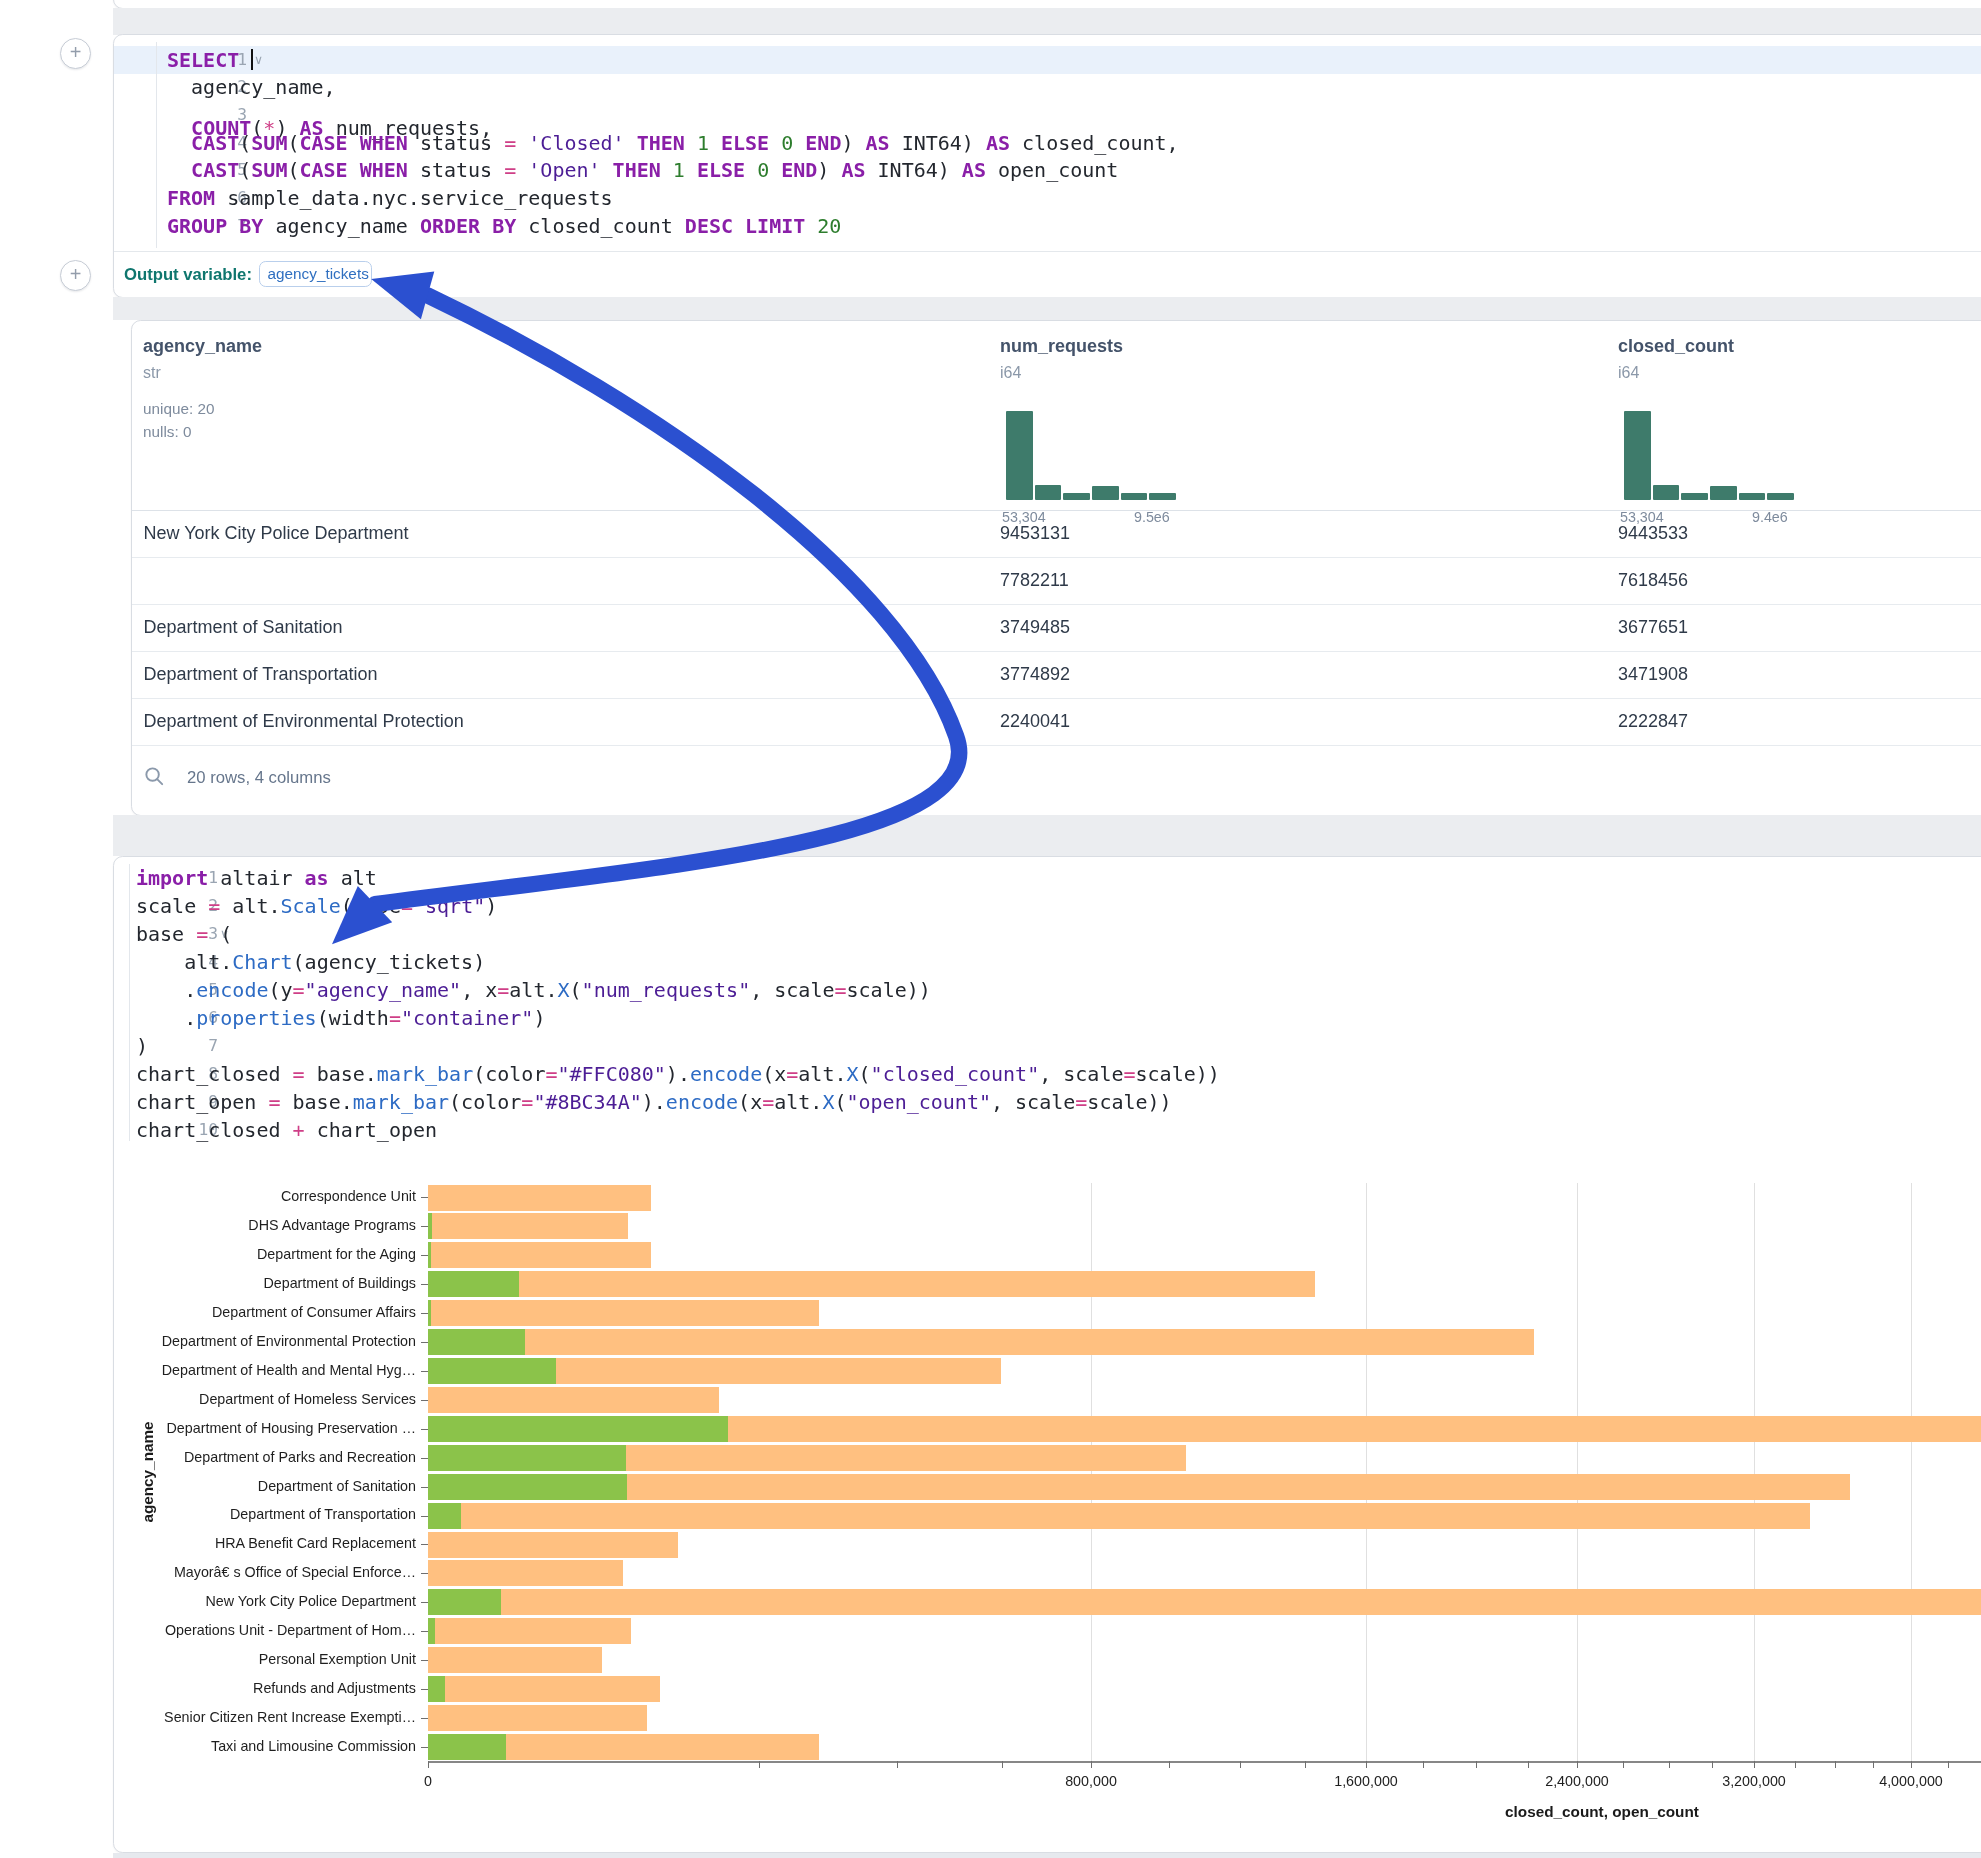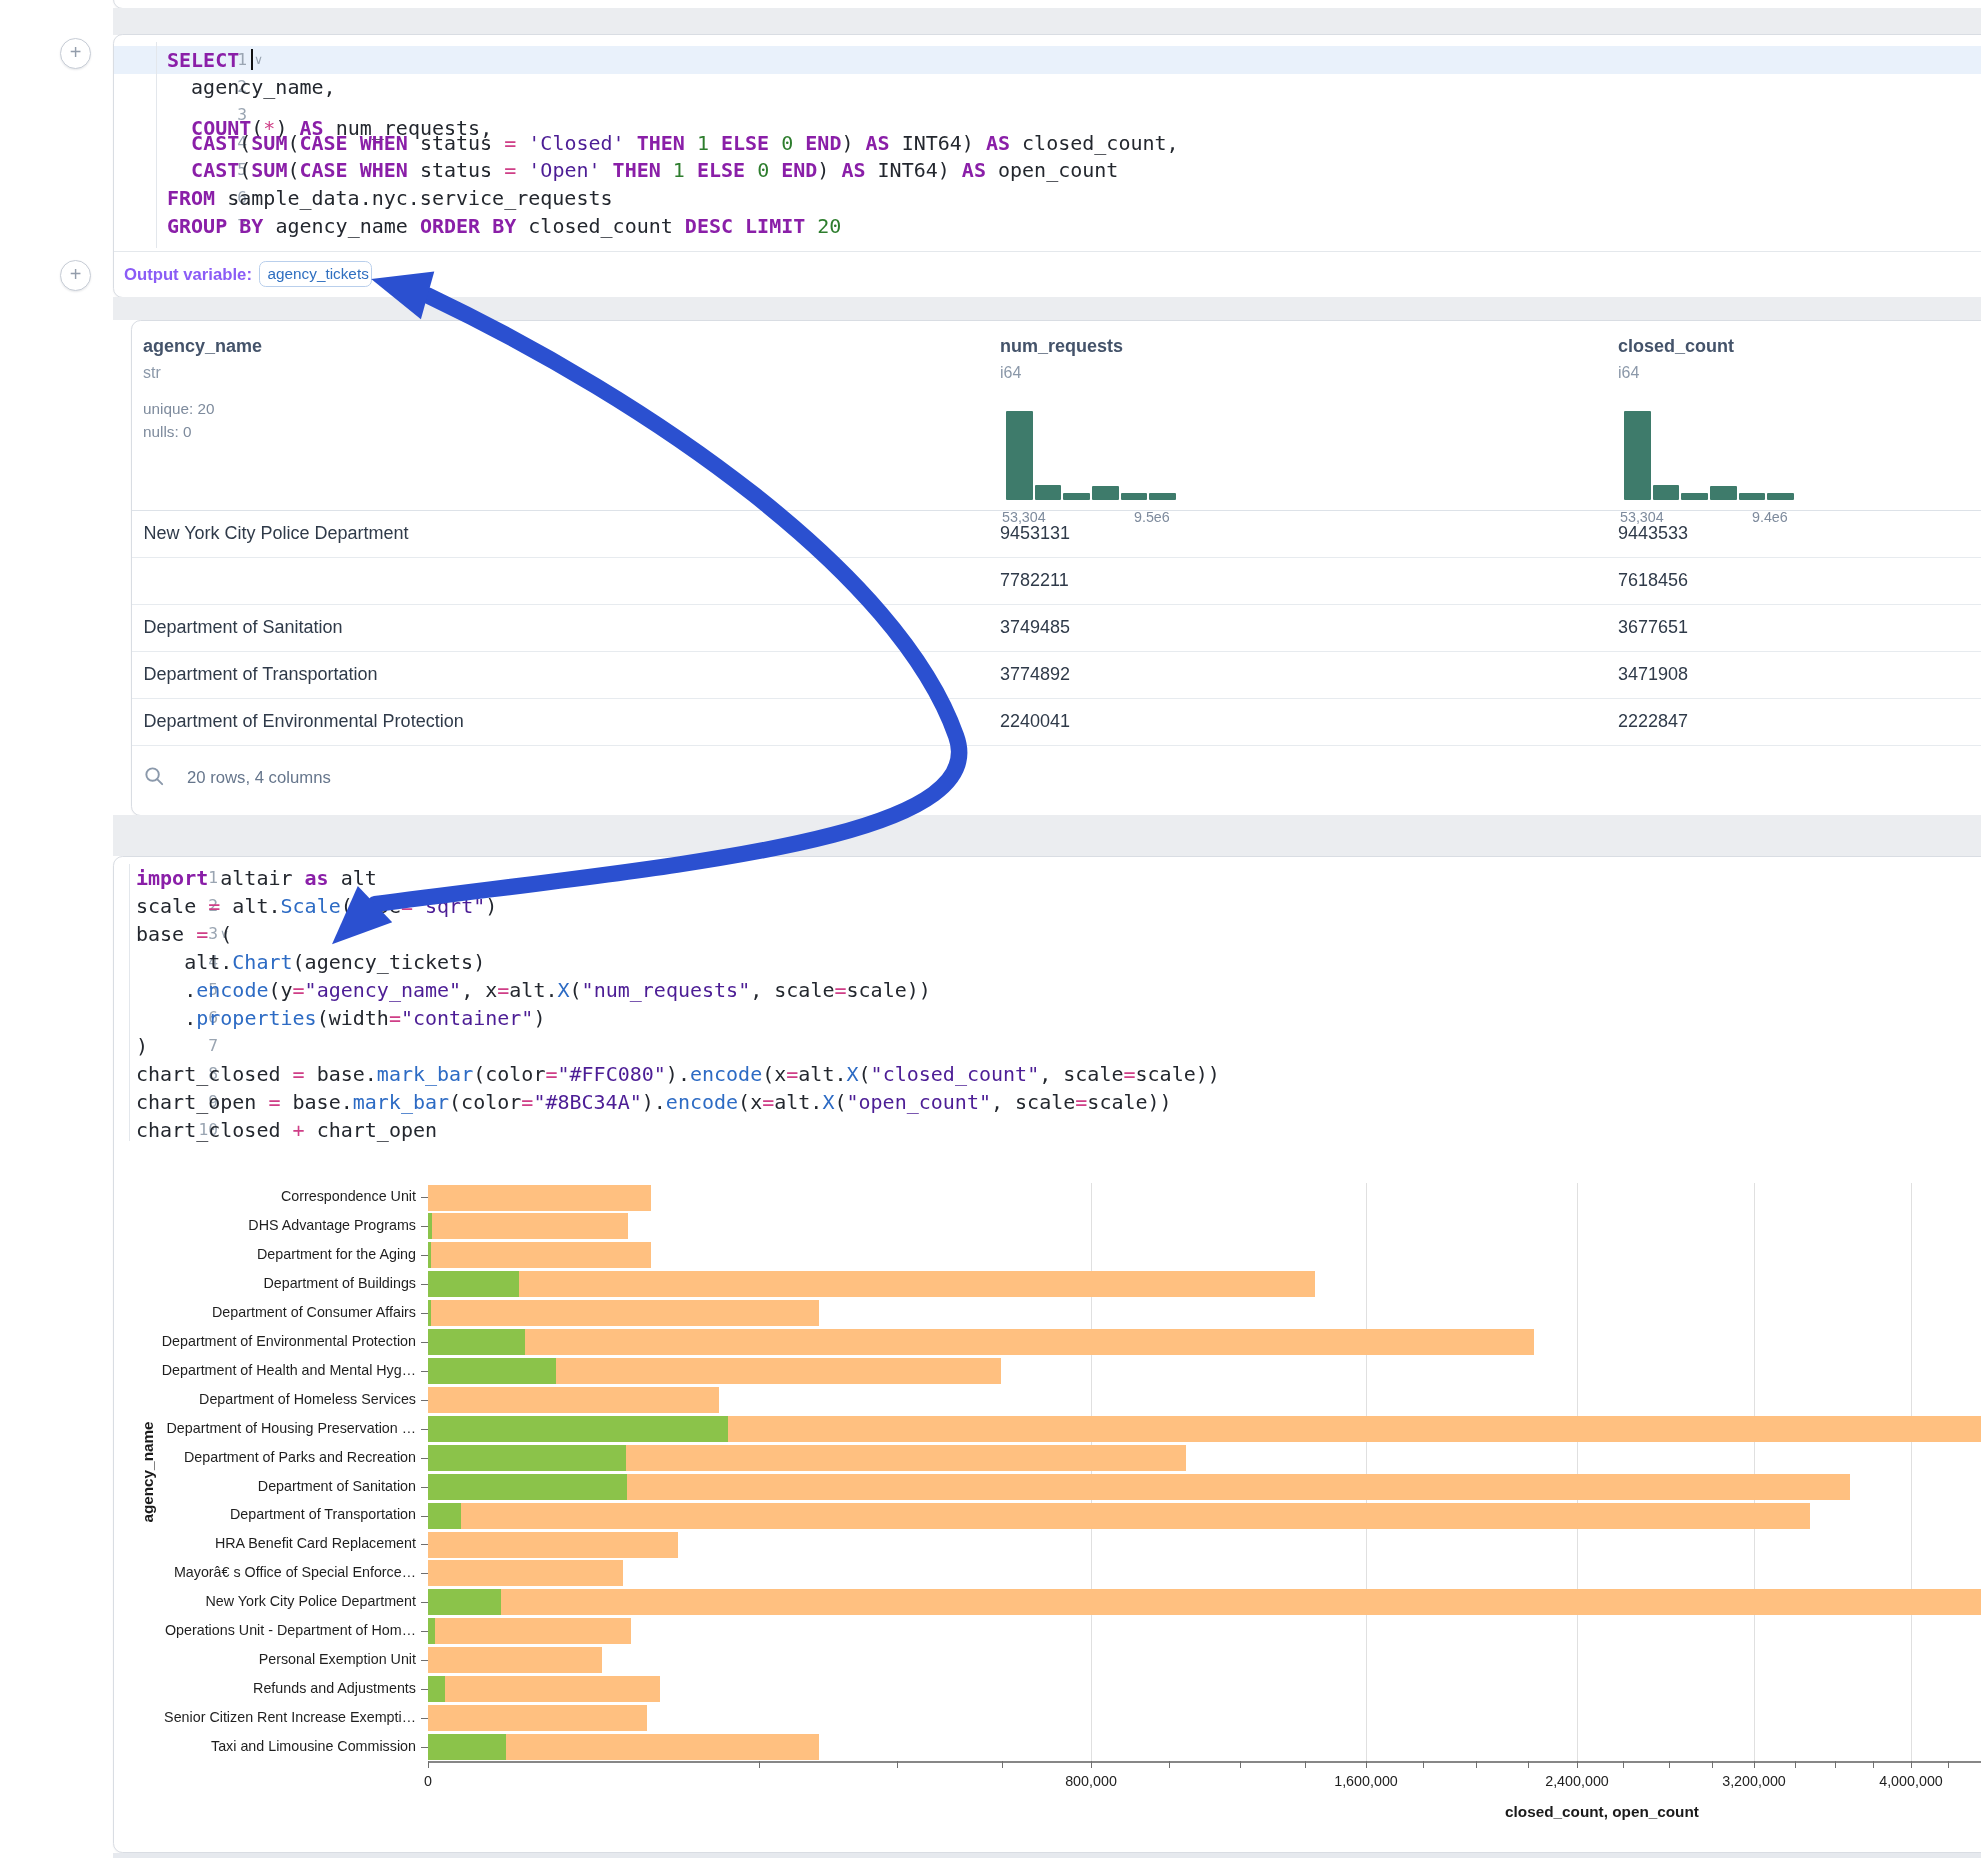--- a/index.html
+++ b/index.html
@@ -19,21 +19,21 @@
   .codeline{position:absolute;white-space:pre;}
   .tk-kw{color:#8a1fa8;font-weight:bold;}
   .tk-st{color:#4c1d95;}
   .tk-nu{color:#2d7d2d;}
   .tk-op{color:#cf3e87;}
   .tk-fn{color:#2d6bc4;}
   .tk-pl{color:#23272e;}
   .chev{position:absolute;color:#9aa5b2;font-size:12.4px;}
   .cursorbar{display:inline-block;width:1.9px;height:21px;background:#111;vertical-align:-3.8px;}
   
-  .outlabel{position:absolute;color:#8b5cf6;font-weight:bold;font-size:16.7px;}
+  .outlabel{position:absolute;color:#0f766e;font-weight:bold;font-size:16.7px;}
   .pill{position:absolute;border:1.4px solid #b9cfec;border-radius:6.7px;background:#fff;
         color:#2f6fc0;font-size:15.3px;line-height:24px;padding:0 7.6px;overflow:hidden;white-space:nowrap;}
   
   .colname{position:absolute;font-weight:bold;font-size:18px;color:#44536a;}
   .coltype{position:absolute;font-size:16px;color:#8b98a9;}
   .colstat{position:absolute;font-size:15.3px;color:#7e8b9d;}
   .hist{position:absolute;display:flex;align-items:flex-end;gap:1.9px;}
   .hist div{flex:1;border-radius:1px;}
   .histlab{position:absolute;font-size:14.3px;color:#7e8b9d;}
   .t-sep{position:absolute;height:1px;background:#e7ebef;}

